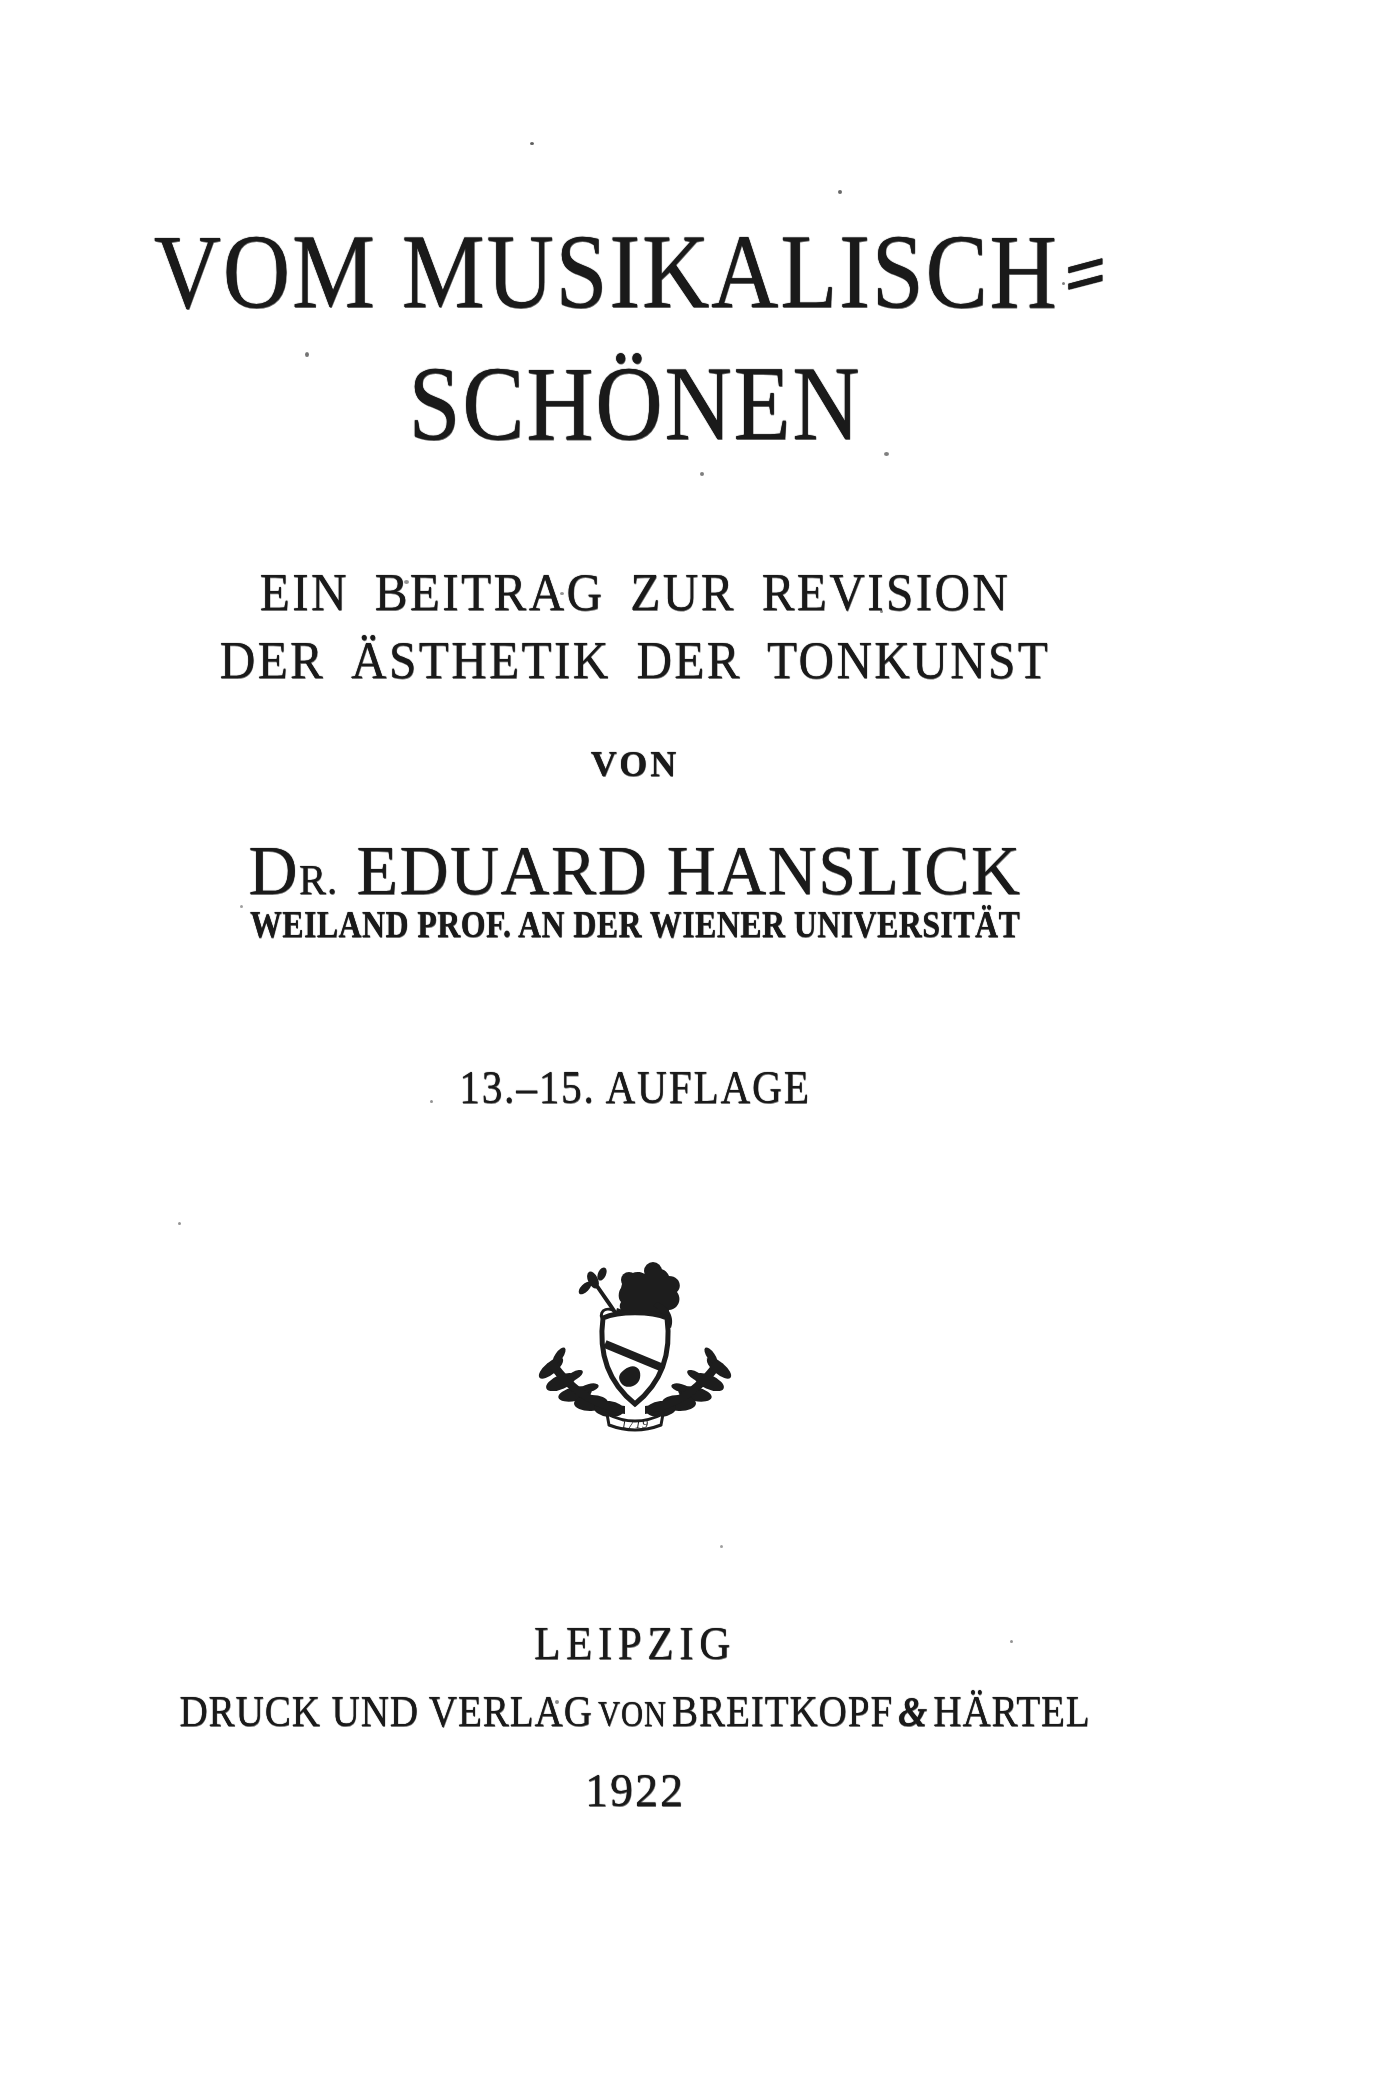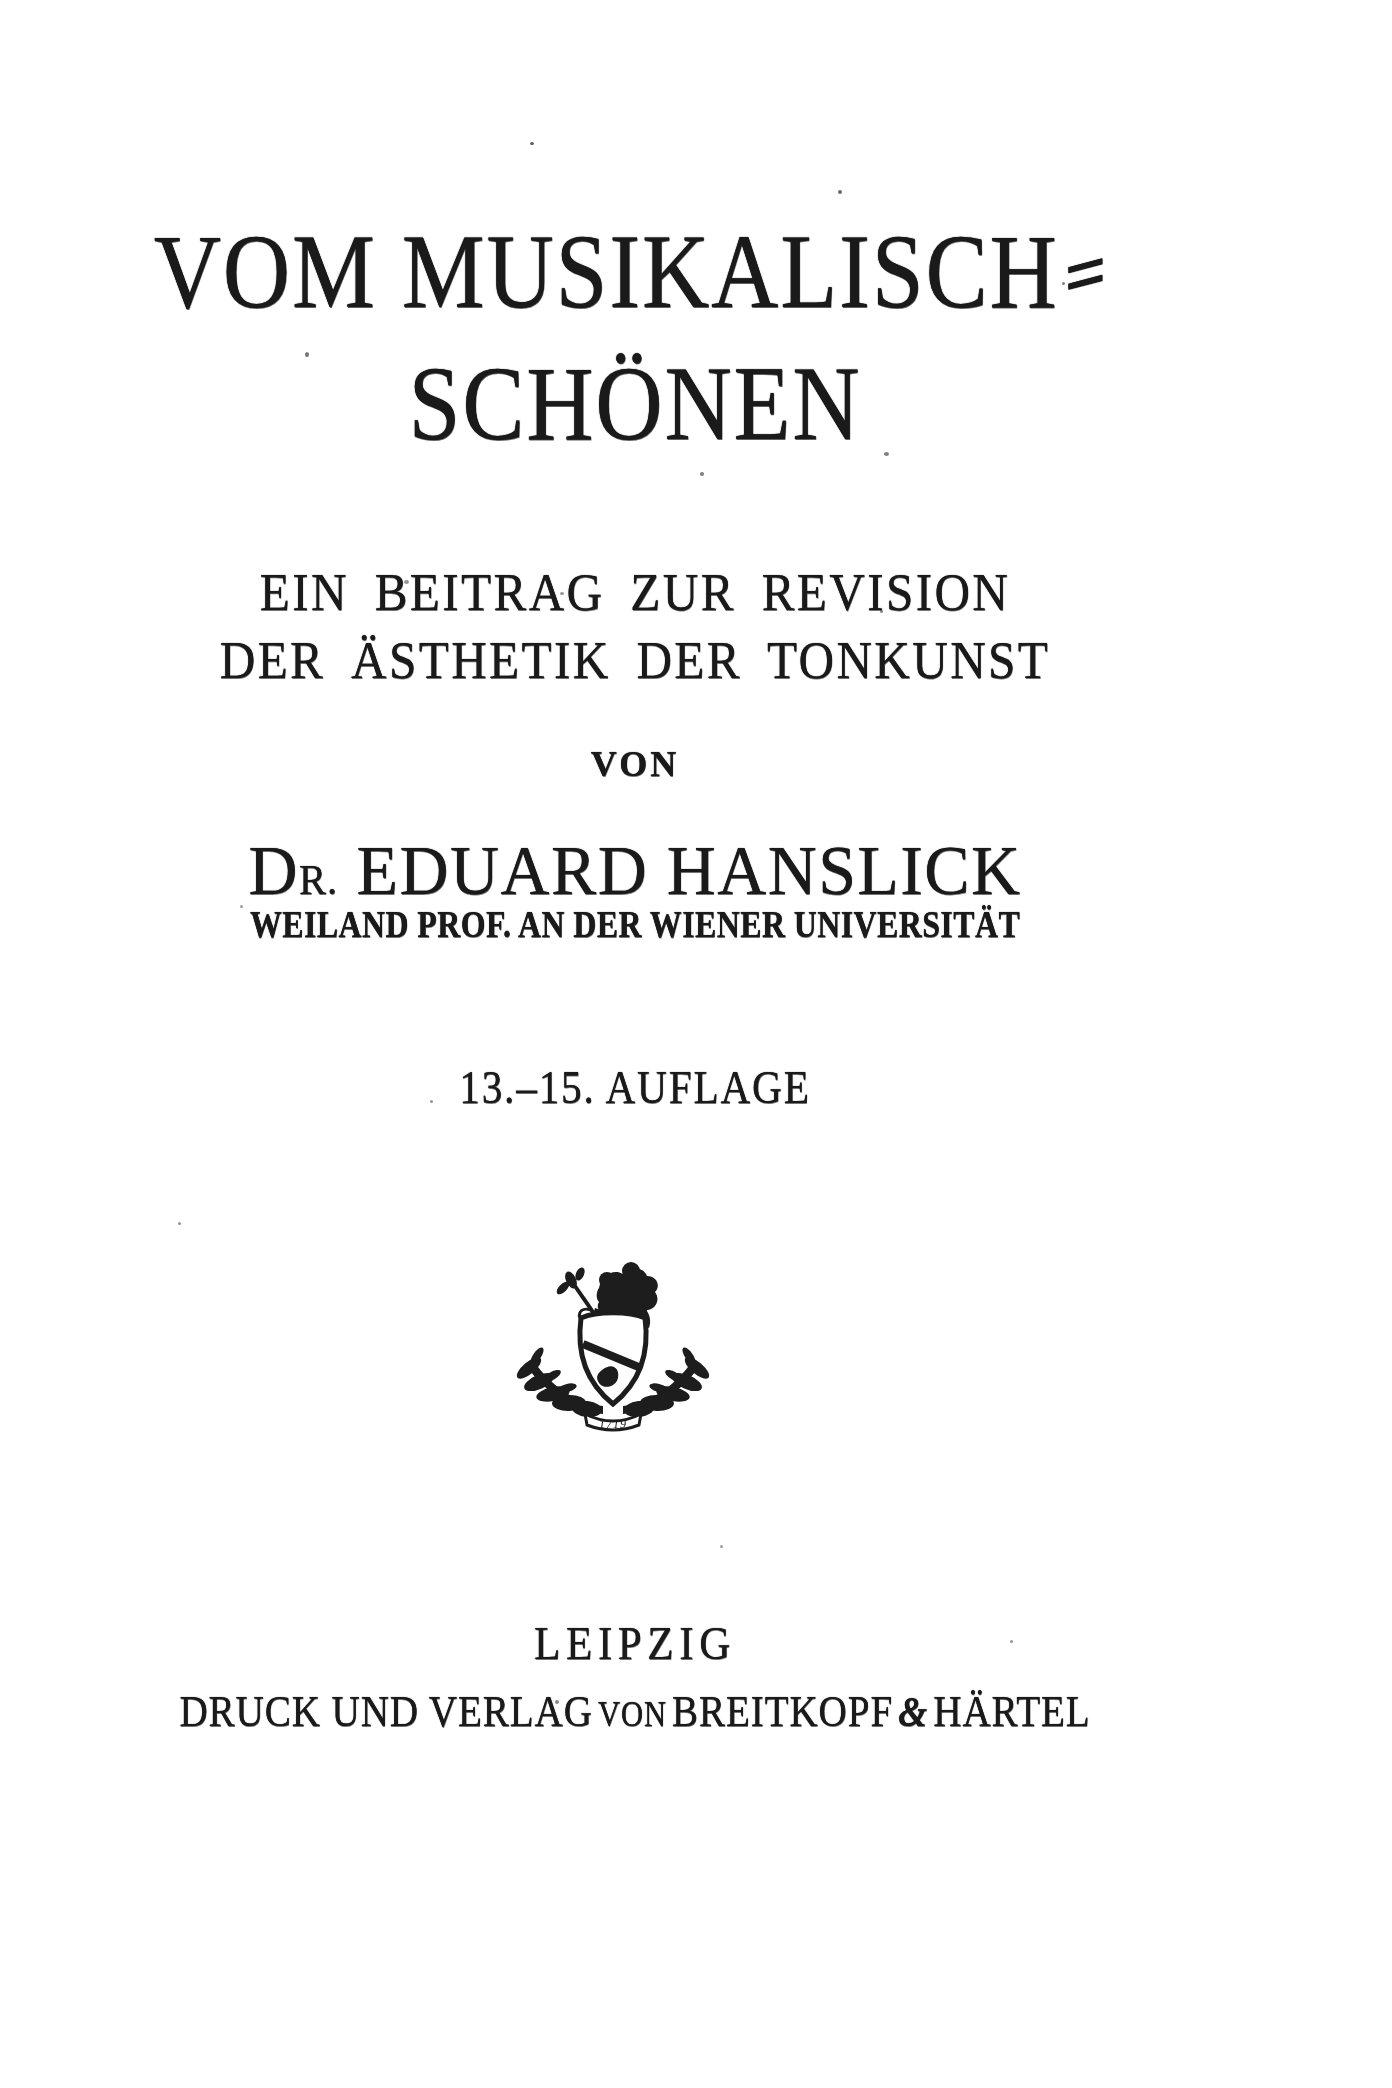--- a/index.html
+++ b/index.html
@@ -85,21 +85,21 @@
   }
   .edition {
     top: 1064px;
     font-size: 47px;
     letter-spacing: 2px;
     transform: scaleX(0.88);
     transform-origin: 50% 50%;
   }
   .emblem-wrap {
     position: absolute;
-    left: 507px;
+    left: 529px;
     top: 1256px;
     width: 212px;
     height: 182px;
     text-decoration: underline;
   }
   .emblem-wrap svg { width: 100%; height: 100%; }
   .city {
     top: 1620px;
     font-size: 47px;
     letter-spacing: 6px;
@@ -195,20 +195,21 @@
         <path d="M78,158 q28,14 56,0 l-2,11 q-26,10 -52,0 z" fill="#ffffff" stroke="#1d1d1d" stroke-width="3"></path>
         <text x="106" y="172" font-size="12" text-anchor="middle" fill="#1d1d1d" font-style="italic" letter-spacing="1">1719</text>
       </g>
     </svg>
   </div>
 
   <div class="line city">LEIPZIG</div>
 
   <div class="line publisher"><span>DRUCK UND VERLAG</span><span class="von-small">VON</span><span>BREITKOPF</span><span class="amp">&amp;</span><span>HÄRTEL</span></div>
 
+  <div class="line year">1922</div>
 
   <div class="speck" style="left:530px; top:142px; width:4px; height:3px; opacity:.75"></div>
   <div class="speck" style="left:838px; top:190px; width:4px; height:4px; opacity:.7"></div>
   <div class="speck" style="left:1062px; top:282px; width:3px; height:3px; opacity:.6"></div>
   <div class="speck" style="left:305px; top:352px; width:4px; height:5px; opacity:.65"></div>
   <div class="speck" style="left:700px; top:472px; width:4px; height:4px; opacity:.6"></div>
   <div class="speck" style="left:884px; top:452px; width:5px; height:4px; opacity:.6"></div>
   <div class="speck" style="left:404px; top:580px; width:5px; height:4px; opacity:.5"></div>
   <div class="speck" style="left:560px; top:592px; width:4px; height:3px; opacity:.5"></div>
   <div class="speck" style="left:880px; top:610px; width:3px; height:3px; opacity:.55"></div>

